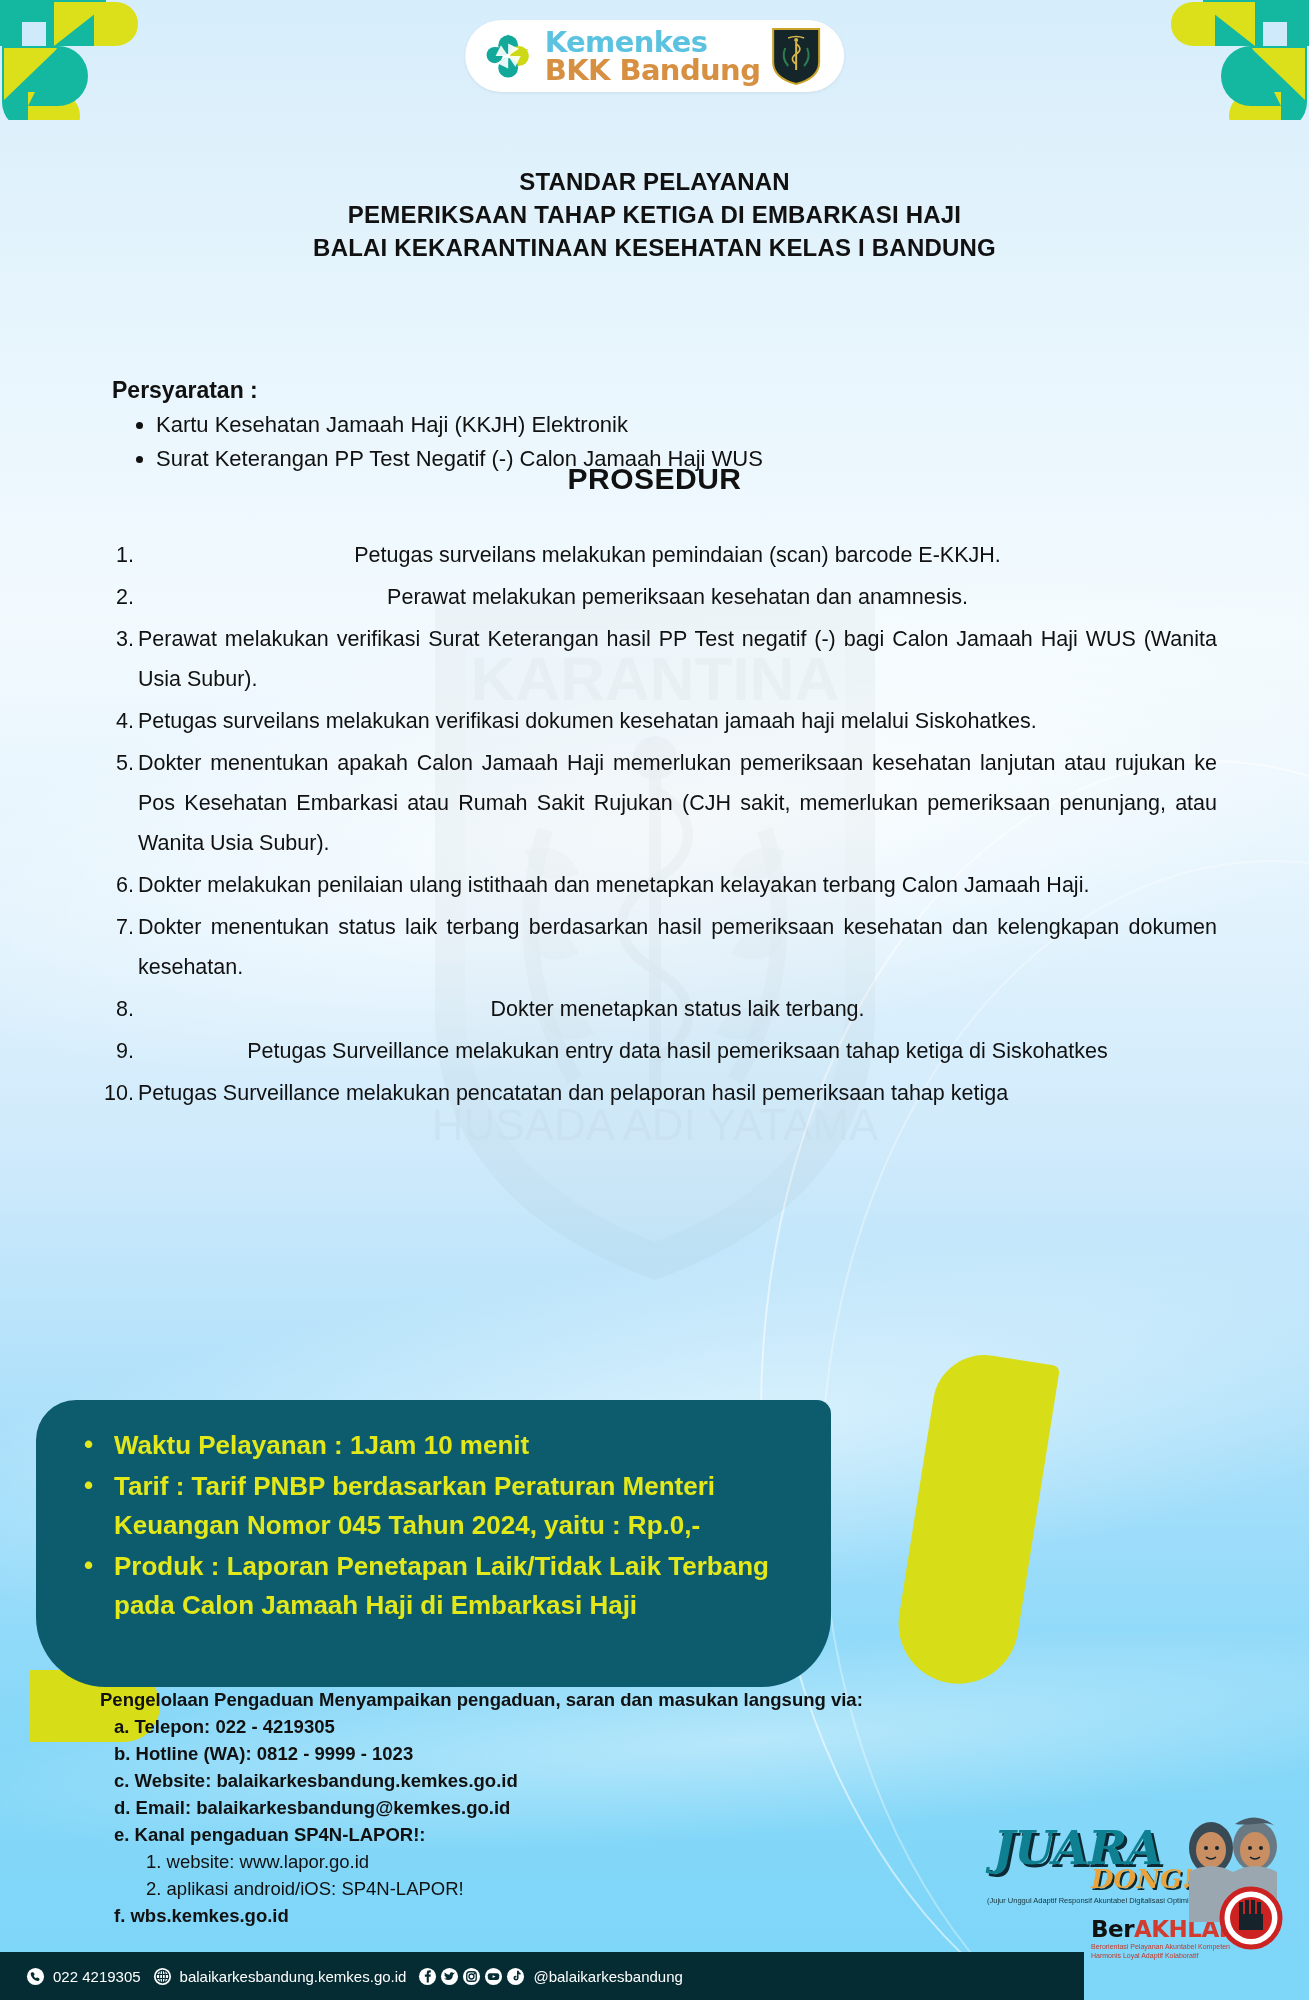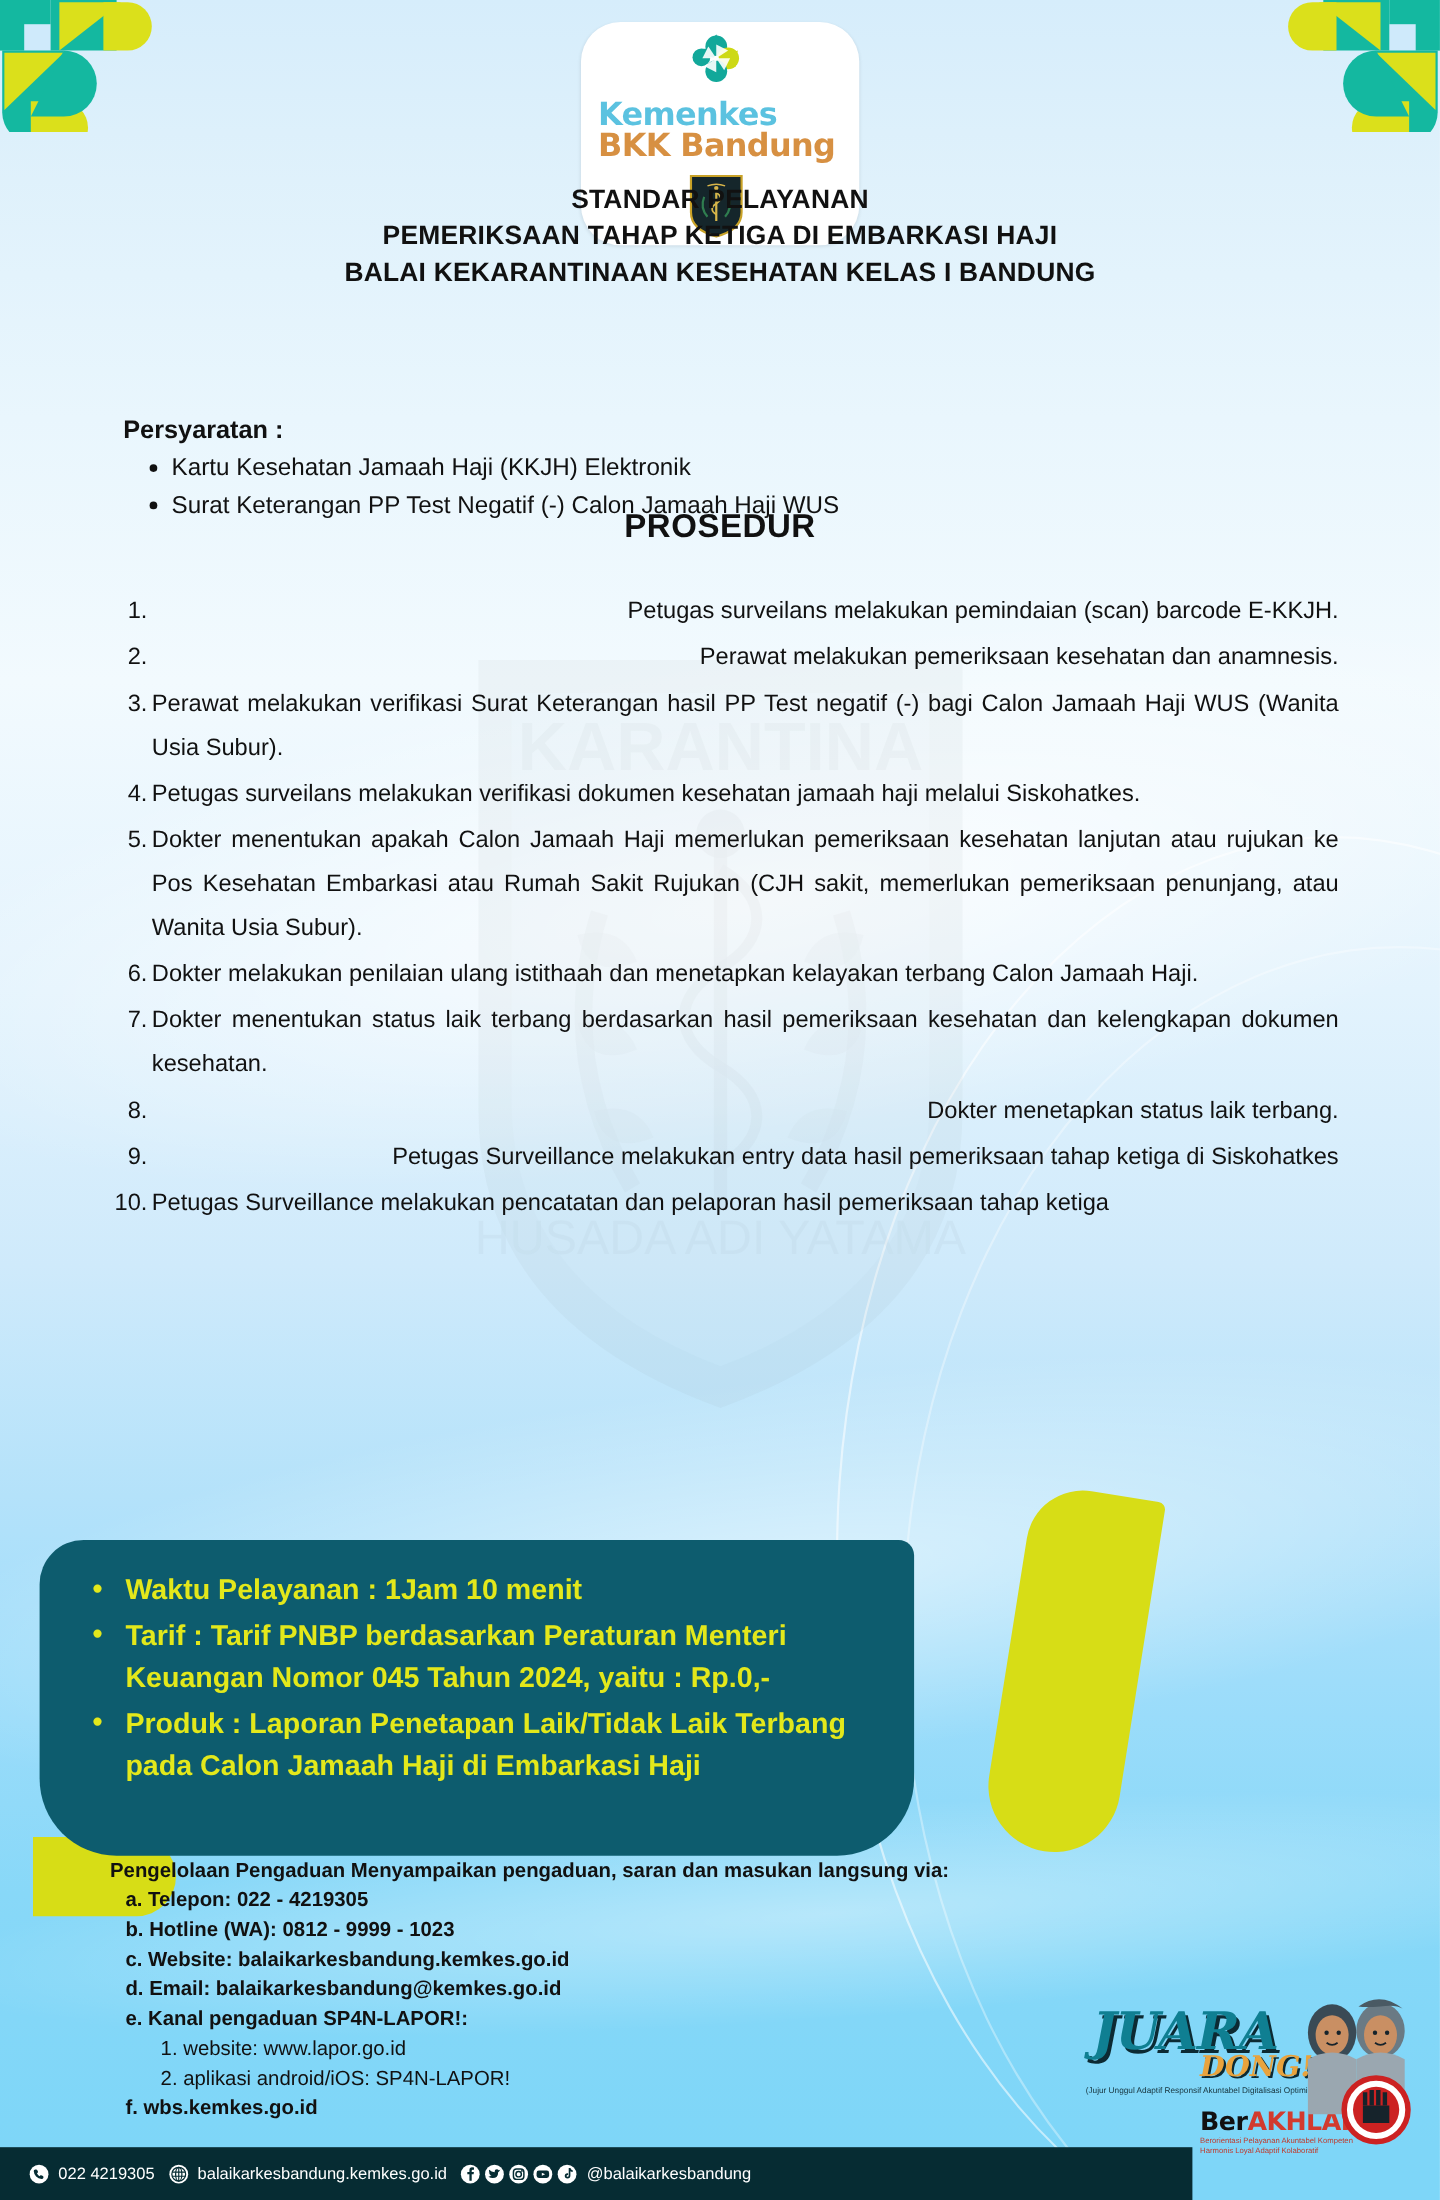--- a/index.html
+++ b/index.html
@@ -57,21 +57,20 @@
 
   
   .logo-wrap{
     position:absolute;left:50%;transform:translateX(-50%);
     top:20px;
     background:#ffffff;
     border-radius:36px;
     padding:6px 22px 6px 16px;
     display:flex;align-items:center;gap:10px;
     box-shadow:0 1px 3px rgba(0,0,0,.08);
-    flex-direction:column;
   }
   .logo-mark{width:54px;height:54px;flex:0 0 auto;}
   .logo-text{display:flex;flex-direction:column;line-height:.98;}
   .logo-l1{
     font-family:"DejaVu Sans", sans-serif;
     font-weight:bold;font-size:29px;color:#5bc2e0;letter-spacing:-.6px;
   }
   .logo-l2{
     font-family:"DejaVu Sans", sans-serif;
     font-weight:bold;font-size:29px;color:#d79042;letter-spacing:-.6px;
@@ -124,21 +123,21 @@
     margin-bottom:2px;
   }
   .proc-num{
     flex:0 0 42px;text-align:right;padding-right:4px;
     font-size:21.5px;line-height:40px;
   }
   .proc-txt{
     flex:1 1 auto;text-align:justify;
     text-justify:inter-word;
   }
-  .proc-txt.nojust{text-align:right;}
+  .proc-txt.nojust{text-align:center;}
 
   
   .petal-right{
     position:absolute;left:915px;top:1355px;
     width:120px;height:330px;
     background:#d7dd16;
     border-radius:60px 8px 70px 70px;
     transform:rotate(9deg);
     z-index:1;
   }

